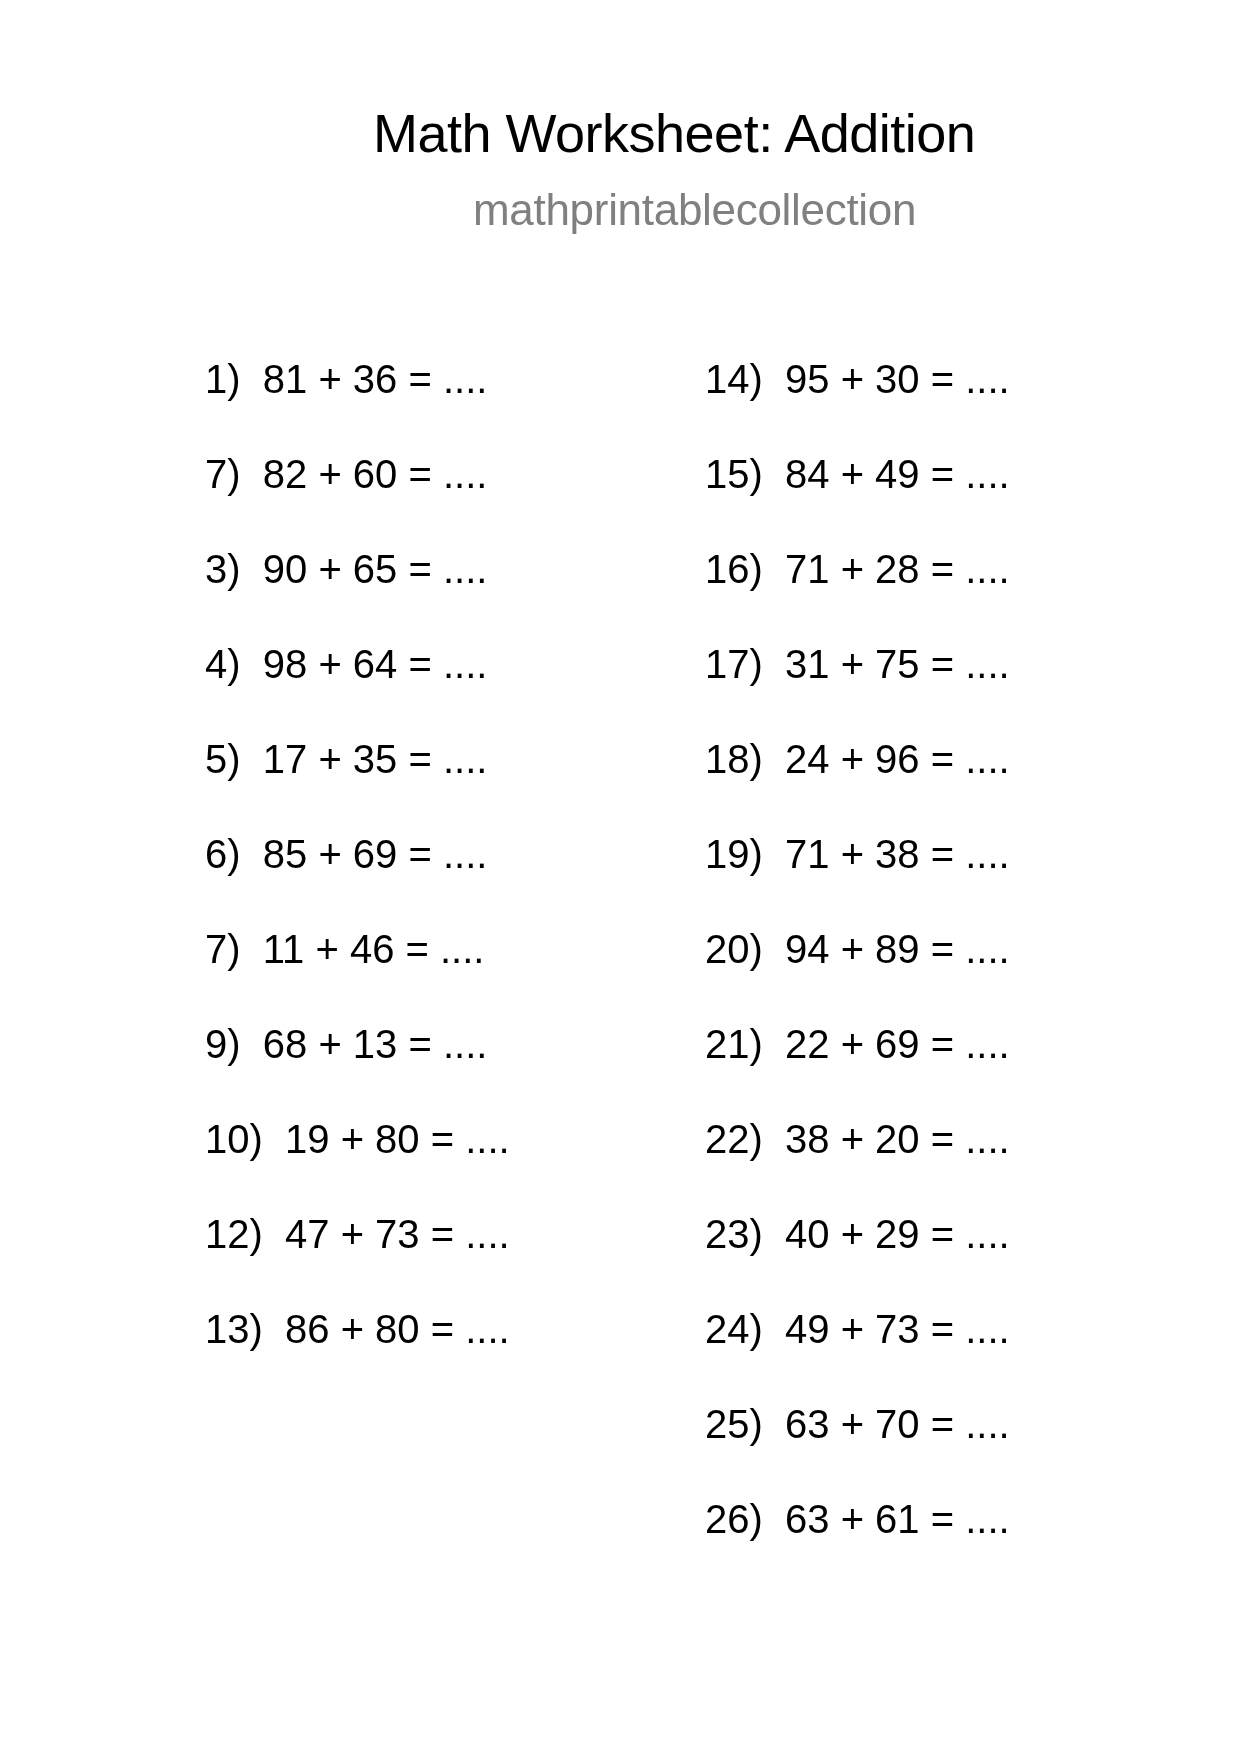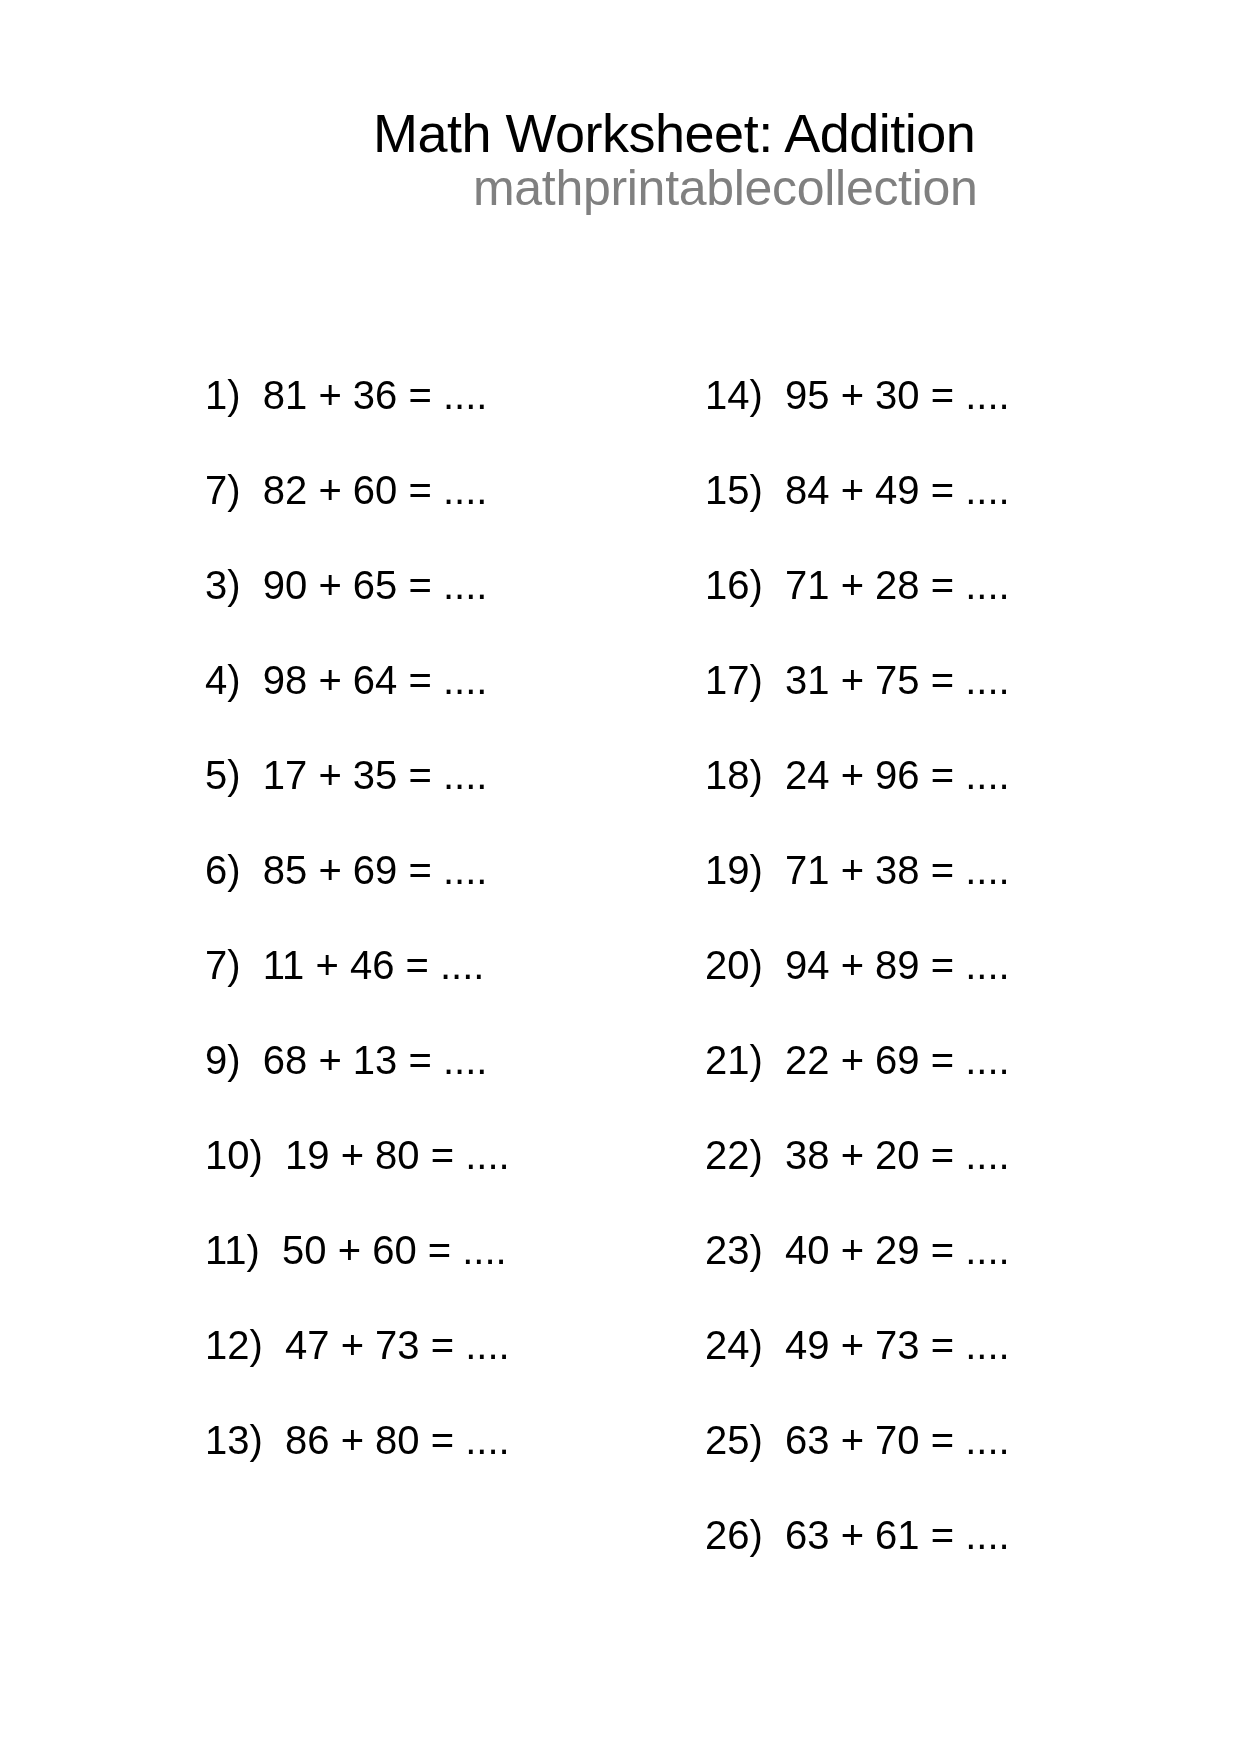--- a/index.html
+++ b/index.html
@@ -1,22 +1,22 @@
 <!DOCTYPE html>
 <html><head>
 <meta charset="utf-8">
 <style>
   html, body { margin: 0; padding: 0; background: #ffffff; }
   body { width: 1240px; height: 1754px; position: relative; overflow: hidden;
          font-family: "Liberation Sans", sans-serif; color: #000; }
   .title { position: absolute; left: 373px; top: 98px; font-size: 54px; line-height: 70px;
            white-space: nowrap; letter-spacing: -0.5px; }
-  .subtitle { position: absolute; left: 473px; top: 163px; font-size: 50px; line-height: 50px;
+  .subtitle { position: absolute; left: 473px; top: 185px; font-size: 44px; line-height: 50px;
               color: #808080; white-space: nowrap; letter-spacing: -0.3px; }
-  .col { position: absolute; top: 356px; margin-top: 16px; }
+  .col { position: absolute; top: 356px; }
   .col.left { left: 205px; }
   .col.right { left: 705px; text-align: center; }
   .problem { height: 95px; font-size: 40px; line-height: 46px; white-space: pre; }
 </style>
 </head>
 <body>
 
 <div>
   <div class="title">Math Worksheet: Addition</div>
   <div class="subtitle">mathprintablecollection</div>
@@ -24,21 +24,20 @@
   <div class="col left">
     <div class="problem">1)  81 + 36 = ....</div>
     <div class="problem">7)  82 + 60 = ....</div>
     <div class="problem">3)  90 + 65 = ....</div>
     <div class="problem">4)  98 + 64 = ....</div>
     <div class="problem">5)  17 + 35 = ....</div>
     <div class="problem">6)  85 + 69 = ....</div>
     <div class="problem">7)  11 + 46 = ....</div>
     <div class="problem">9)  68 + 13 = ....</div>
     <div class="problem">10)  19 + 80 = ....</div>
-    <div class="problem">11)  50 + 60 = ....</div>
     <div class="problem">12)  47 + 73 = ....</div>
     <div class="problem">13)  86 + 80 = ....</div>
   </div>
 
   <div class="col right">
     <div class="problem">14)  95 + 30 = ....</div>
     <div class="problem">15)  84 + 49 = ....</div>
     <div class="problem">16)  71 + 28 = ....</div>
     <div class="problem">17)  31 + 75 = ....</div>
     <div class="problem">18)  24 + 96 = ....</div>

